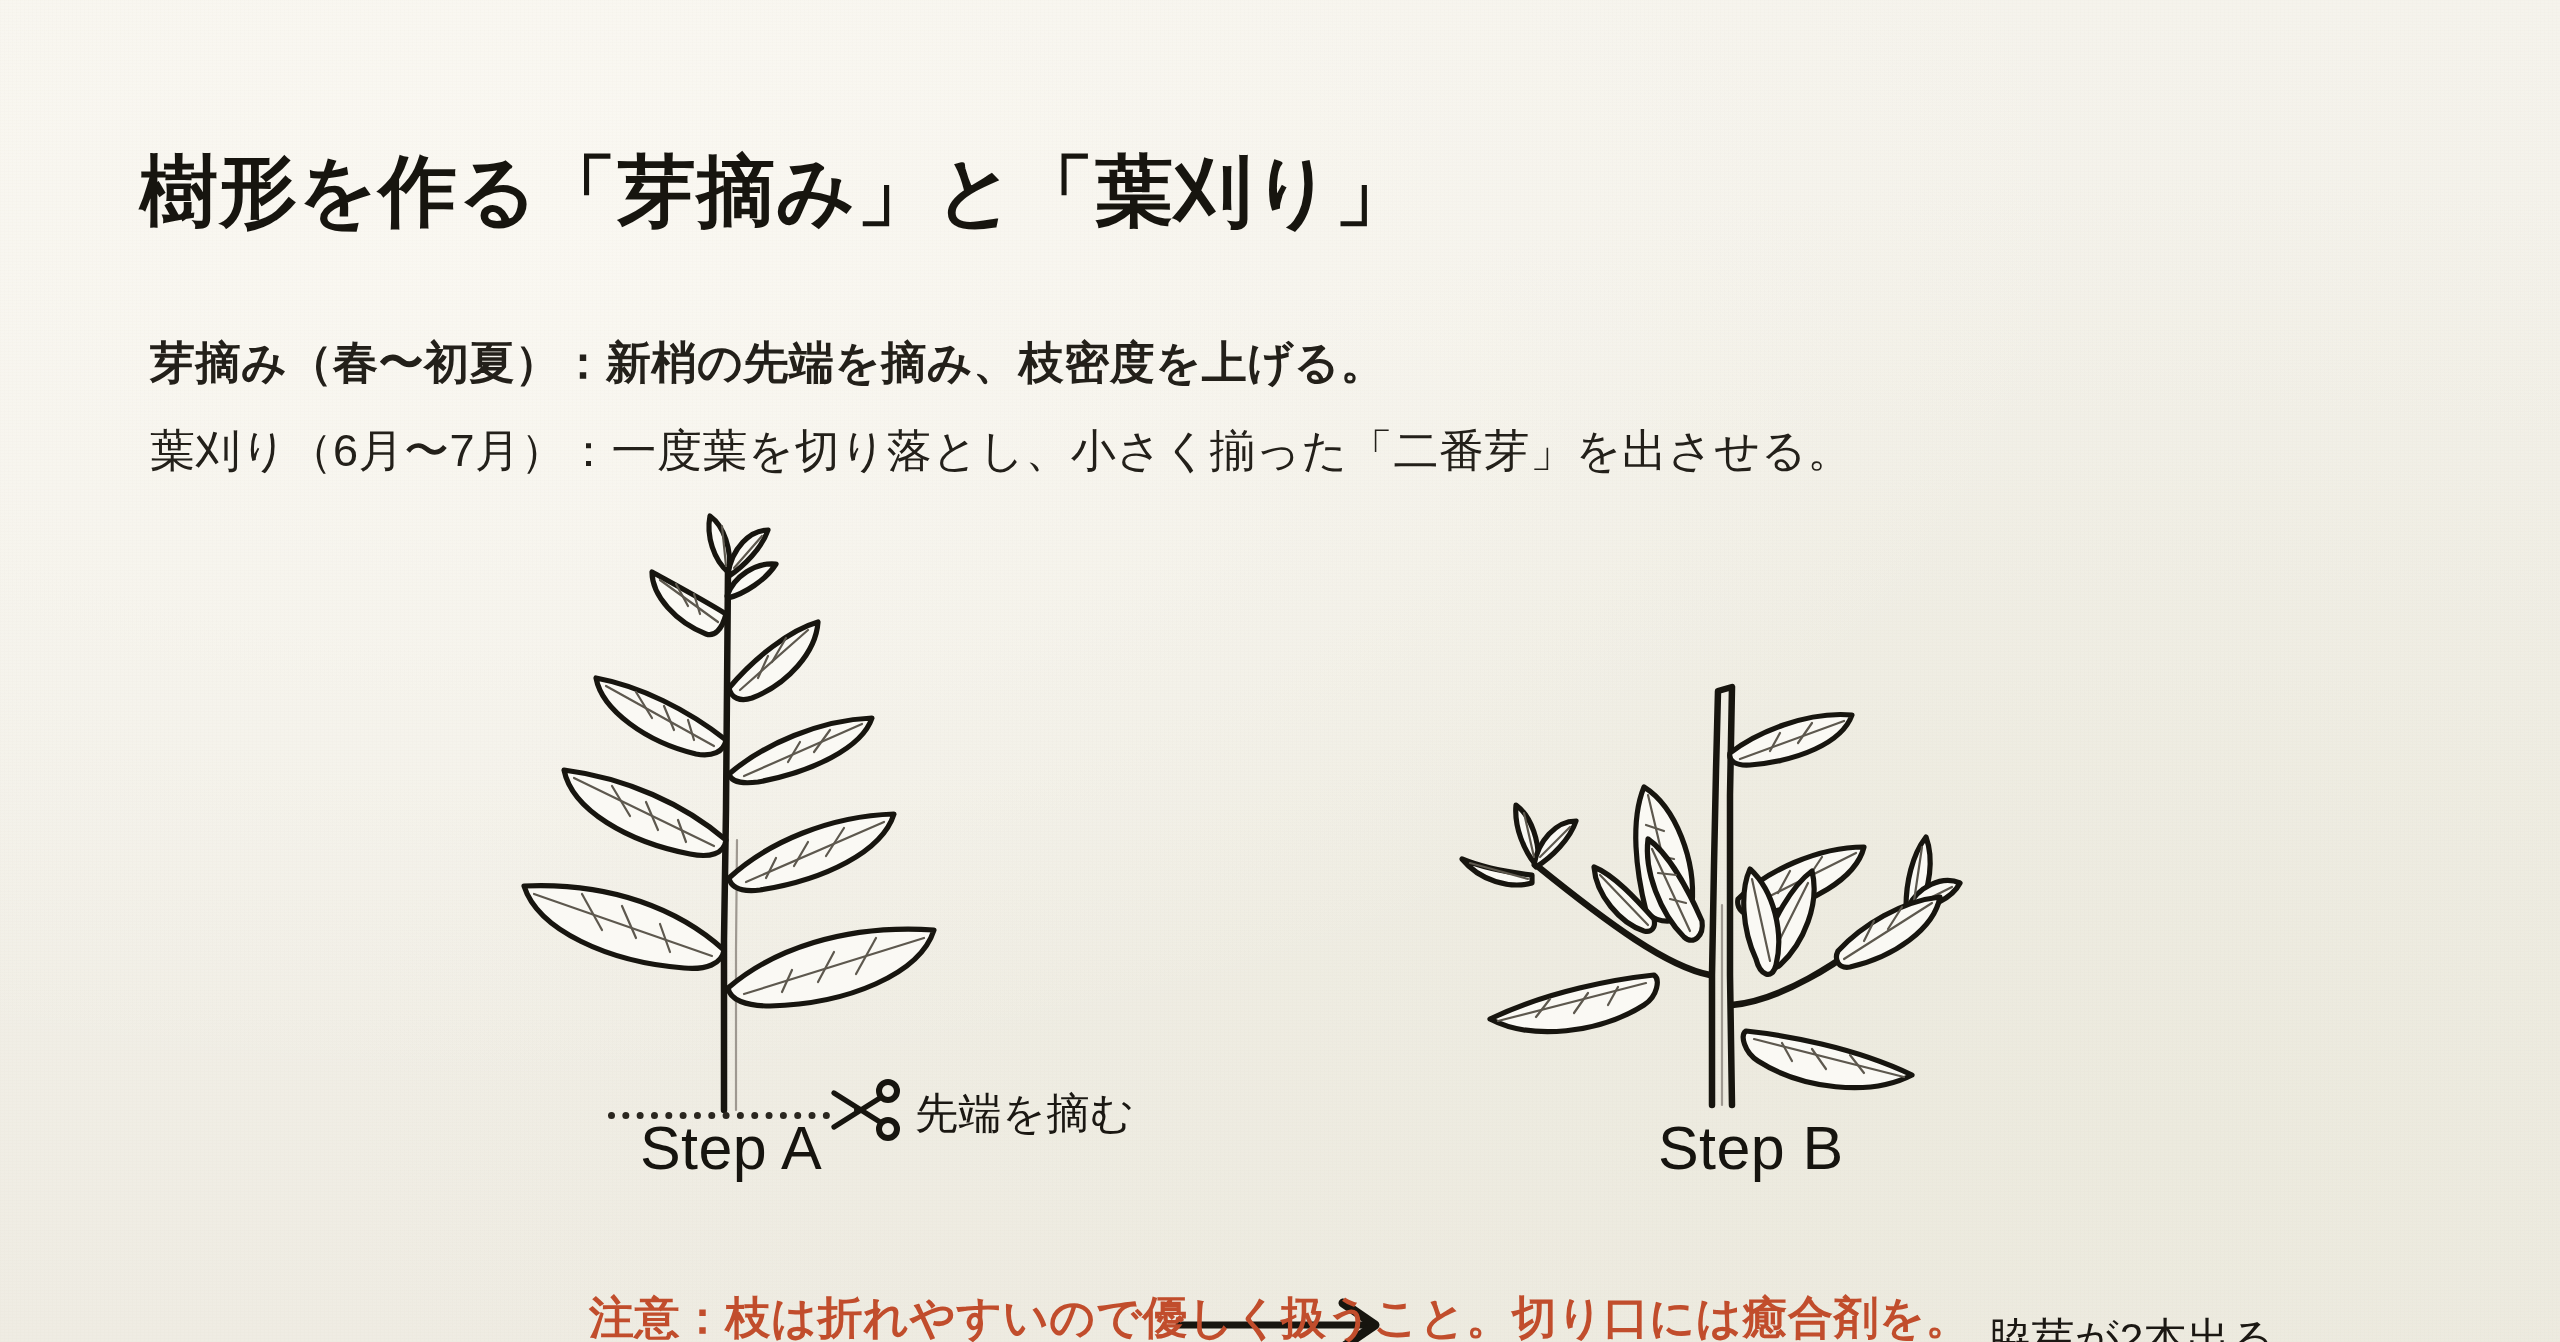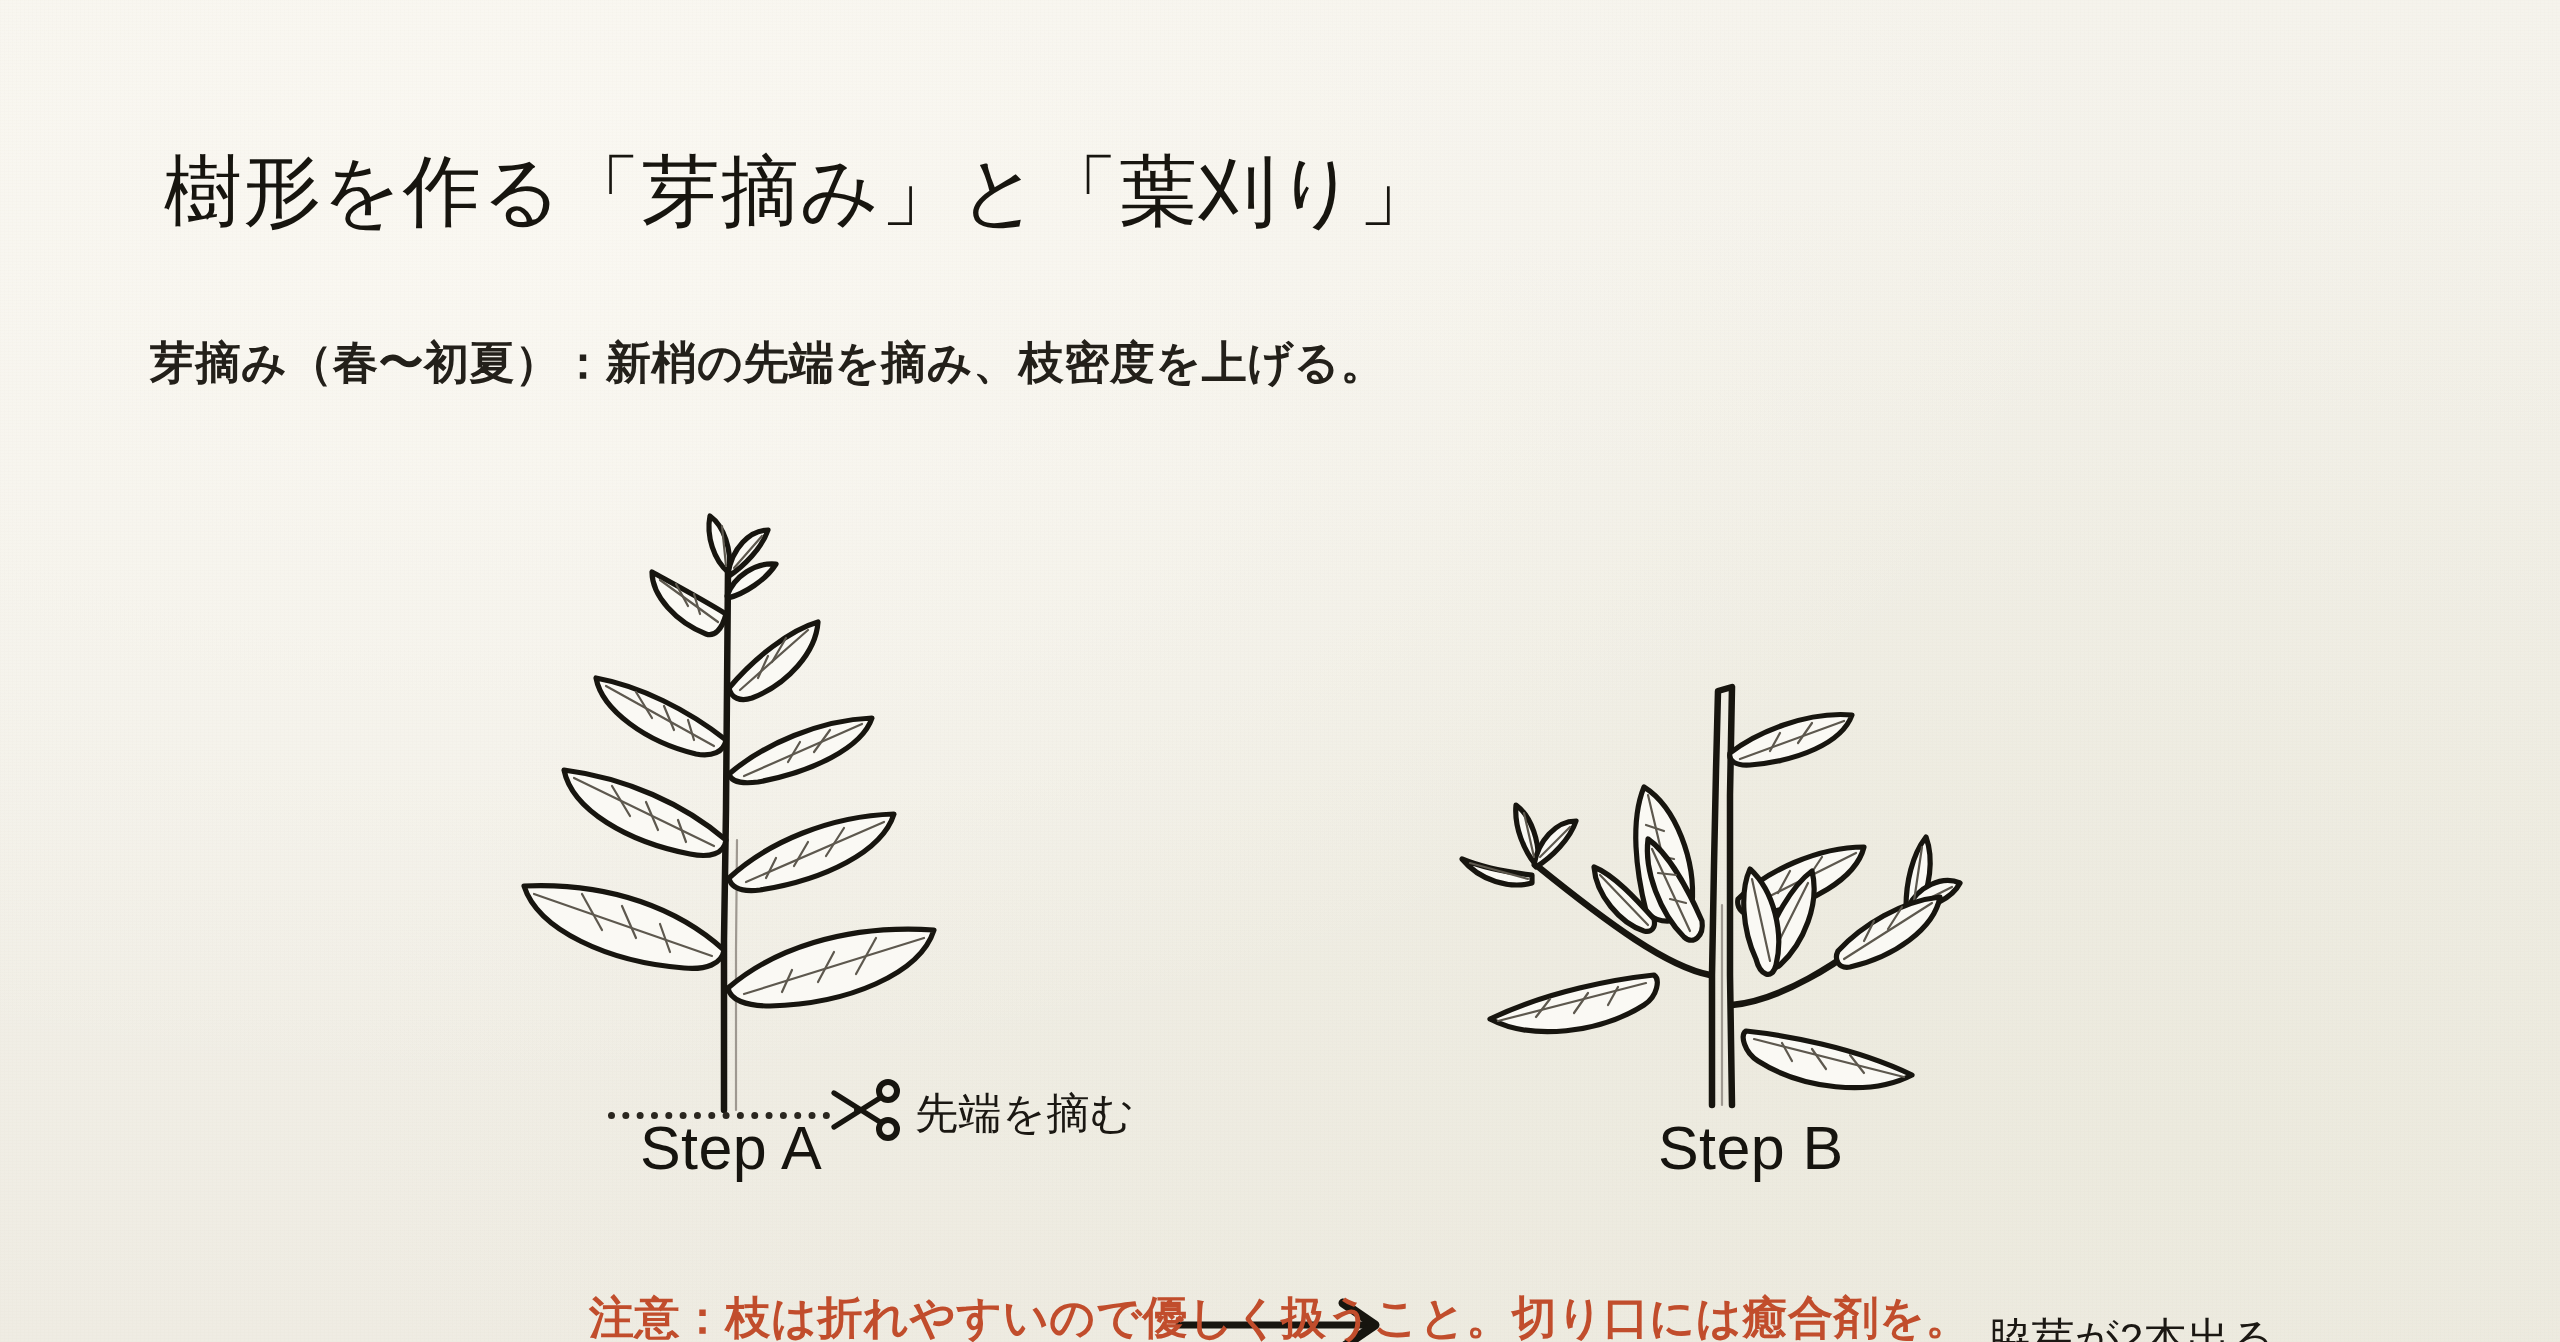--- a/index.html
+++ b/index.html
@@ -28,24 +28,24 @@
     inset: 0;
     pointer-events: none;
     opacity: .5;
     background-image:
       repeating-linear-gradient(0deg, rgba(160,150,130,.035) 0px, rgba(160,150,130,.035) 1px, rgba(255,255,255,0) 1px, rgba(255,255,255,0) 3px),
       repeating-linear-gradient(90deg, rgba(160,150,130,.025) 0px, rgba(160,150,130,.025) 1px, rgba(255,255,255,0) 1px, rgba(255,255,255,0) 4px);
   }
 
   .title {
     position: absolute;
-    left: 164px;
+    left: 140px;
     top: 96px;
     font-family: "Liberation Serif", "DejaVu Serif", serif;
-    font-weight: 400;
+    font-weight: 700;
     font-size: 78px;
     line-height: 1.12;
     letter-spacing: 1px;
     color: #17150f;
     white-space: nowrap;
   }
 
   .body-line {
     position: absolute;
     left: 150px;
@@ -161,20 +161,21 @@
 </style>
 </head>
 <body>
 
 <div id="slide">
   <div id="grain"></div>
 
   <h1 class="title">樹形を作る「芽摘み」と「葉刈り」</h1>
 
   <p class="body-line l1">芽摘み（春〜初夏）：新梢の先端を摘み、枝密度を上げる。</p>
+  <p class="body-line l2">葉刈り（6月〜7月）：一度葉を切り落とし、小さく揃った「二番芽」を出させる。</p>
 
   <div class="figure-zone">
 
     <div class="plant-a">
       <svg viewBox="0 0 460 600" width="460" height="600" aria-hidden="true">
 
         <path class="stem" d="M224 600 L224 430 L226 300 L227 180 L228 60"></path>
         <path class="stemshade" d="M236 600 L236 440 L237 330"></path>
 
         <path class="ink-b" d="M228 62 C214 50 206 26 210 6 C224 16 232 40 229 62 Z"></path>

